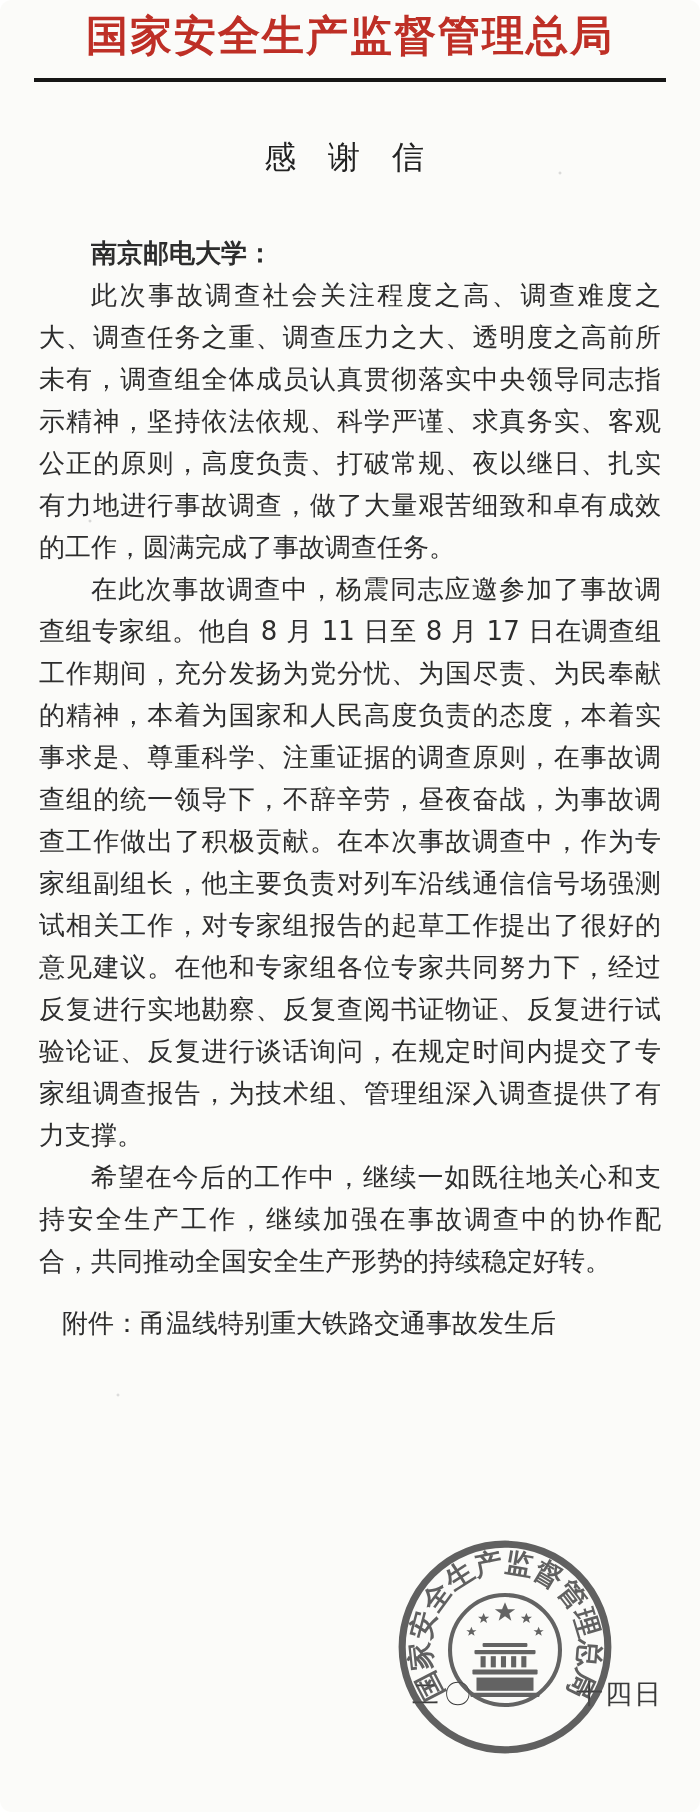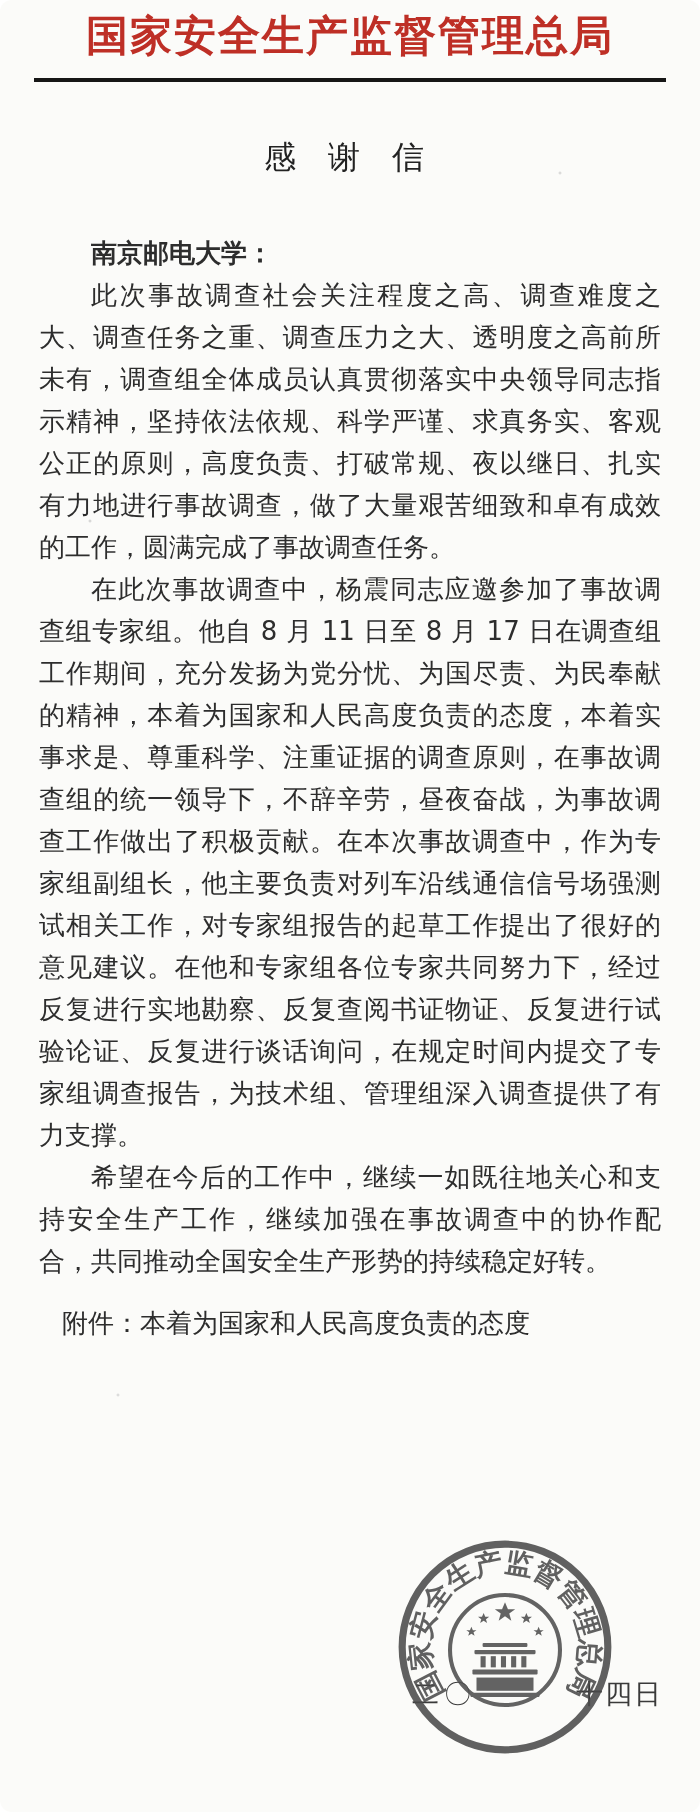--- a/index.html
+++ b/index.html
@@ -94,21 +94,21 @@
 
   <div class="letter-title">感谢信</div>
 
   <div class="body-block">
     <p class="salutation">南京邮电大学：</p>
     <p>此次事故调查社会关注程度之高、调查难度之大、调查任务之重、调查压力之大、透明度之高前所未有，调查组全体成员认真贯彻落实中央领导同志指示精神，坚持依法依规、科学严谨、求真务实、客观公正的原则，高度负责、打破常规、夜以继日、扎实有力地进行事故调查，做了大量艰苦细致和卓有成效的工作，圆满完成了事故调查任务。</p>
     <p>在此次事故调查中，杨震同志应邀参加了事故调查组专家组。他自 8 月 11 日至 8 月 17 日在调查组工作期间，充分发扬为党分忧、为国尽责、为民奉献的精神，本着为国家和人民高度负责的态度，本着实事求是、尊重科学、注重证据的调查原则，在事故调查组的统一领导下，不辞辛劳，昼夜奋战，为事故调查工作做出了积极贡献。在本次事故调查中，作为专家组副组长，他主要负责对列车沿线通信信号场强测试相关工作，对专家组报告的起草工作提出了很好的意见建议。在他和专家组各位专家共同努力下，经过反复进行实地勘察、反复查阅书证物证、反复进行试验论证、反复进行谈话询问，在规定时间内提交了专家组调查报告，为技术组、管理组深入调查提供了有力支撑。</p>
     <p>希望在今后的工作中，继续一如既往地关心和支持安全生产工作，继续加强在事故调查中的协作配合，共同推动全国安全生产形势的持续稳定好转。</p>
   </div>
 
-  <div class="attachment-line">附件：本着为国家和人民高度负责的态度</div>
+  <div class="attachment-line">附件：甬温线特别重大铁路交通事故发生后</div>
 
   <span class="date-fragment date-left">二〇</span>
   <span class="date-fragment date-right">十四日</span>
 
   <svg class="seal" viewBox="0 0 220 220">
 
     <circle cx="110" cy="110" r="101" fill="none" stroke="#4b4b4b" stroke-width="7"></circle>
 
     <defs>
       <path id="sealArc" d="M 51.7,155.6 A 74,74 0 1 1 168.3,155.6" fill="none"></path>

